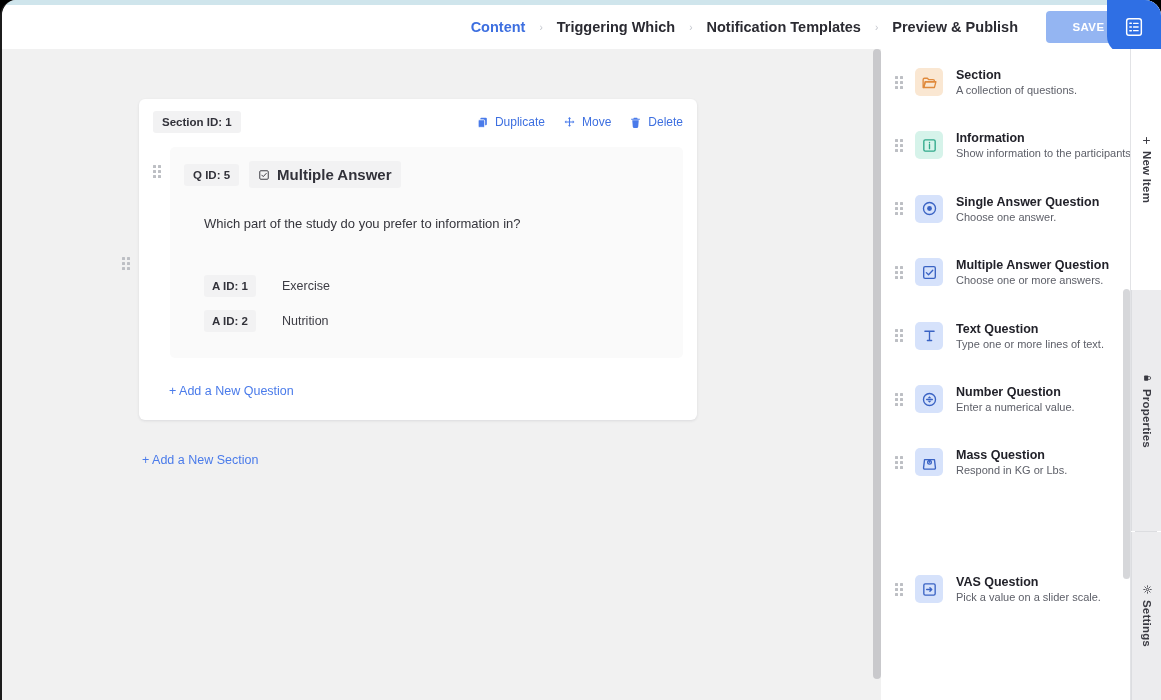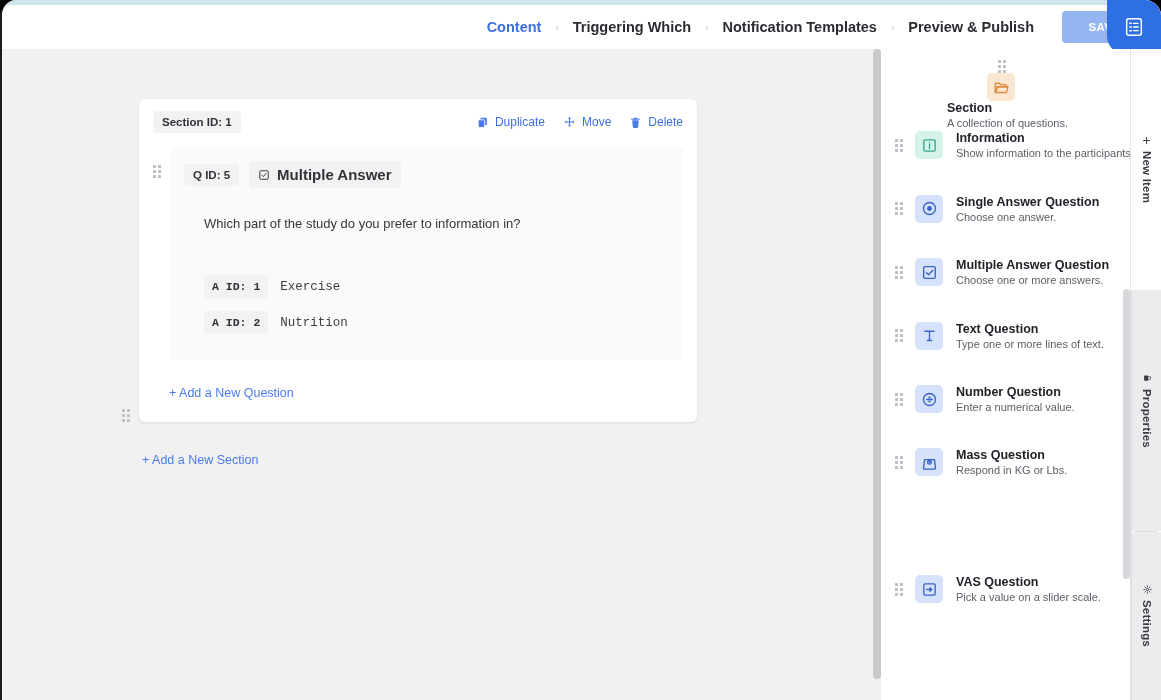--- a/index.html
+++ b/index.html
@@ -20,21 +20,21 @@
   .top-strip {
     position: absolute; top: 0; left: 0; right: 0; height: 5px;
     background: #cfe5ec;
   }
 
   
   .header {
     position: absolute; top: 5px; left: 0; right: 0; height: 44px;
     background: #ffffff;
     display: flex; align-items: center; justify-content: flex-end;
-    padding-right: 0;
+    padding-right: 16px;
   }
   .nav {
     display: flex; align-items: center; gap: 0;
     margin-right: 14px;
   }
   .nav-item {
     font-size: 14.5px; font-weight: 700; color: #2b2b32;
     padding: 0 14px; cursor: pointer; white-space: nowrap;
   }
   .nav-item.active { color: #3d6fe0; }
@@ -59,21 +59,21 @@
   }
 
   
   .canvas {
     position: absolute; top: 49px; left: 0; width: 876px; bottom: 0;
     background: #f1f1f1;
     overflow: hidden;
   }
   .section-row {
     position: absolute; top: 50px; left: 120px;
-    display: flex; align-items: flex-end;
+    display: flex; align-items: center;
   }
   .drag-dots {
     display: grid; grid-template-columns: repeat(2, 3px);
     grid-auto-rows: 3px; gap: 2px; flex: 0 0 auto;
   }
   .drag-dots i { display: block; width: 3px; height: 3px; background: #bdbfc4; border-radius: .5px; }
   .section-handle { margin-top: 8px; margin-right: 9px; }
 
   .section-card {
     width: 558px; background: #ffffff;
@@ -103,21 +103,21 @@
   .q-meta { display: flex; align-items: center; gap: 10px; }
   .q-type {
     display: inline-flex; align-items: center; gap: 7px;
     background: #f2f2f3; border-radius: 3px; padding: 5px 9px;
     font-size: 15px; font-weight: 700; color: #32323a;
   }
   .q-text {
     margin: 28px 0 0 20px; font-size: 13px; color: #35353c;
   }
   .answers { margin: 44px 0 0 20px; display: flex; flex-direction: column; gap: 13px; }
-  .answer { display: flex; align-items: center; gap: 12px; font-family: Liberation Mono, monospace; }
+  .answer { display: flex; align-items: center; gap: 26px; }
   .a-pill {
     background: #f2f2f3; border-radius: 3px; padding: 5px 8px;
     font-size: 11.5px; font-weight: 700; color: #32323a;
   }
   .a-text { font-size: 12.5px; color: #3c3c44; }
 
   .add-q {
     margin: 26px 0 0 16px; font-size: 12.5px; color: #4a7bea;
     font-weight: 500; cursor: pointer;
   }
@@ -291,21 +291,21 @@
 
     <div class="add-section">+ Add a New Section</div>
   </div>
 
   <div class="canvas-scroll">
     <div class="thumb"></div>
   </div>
 
   <div class="panel">
     <div class="palette" id="palette">
-        <div class="pal-item" style="top: 11px; flex-direction: column;">
+        <div class="pal-item" style="top: 11px;">
           <span class="drag-dots pal-handle">
             <i></i>
             <i></i>
             <i></i>
             <i></i>
             <i></i>
             <i></i>
           </span>
           <span class="pal-icon" style="background:#fae7d2">
             <svg width="17" height="17" viewBox="0 0 24 24">

